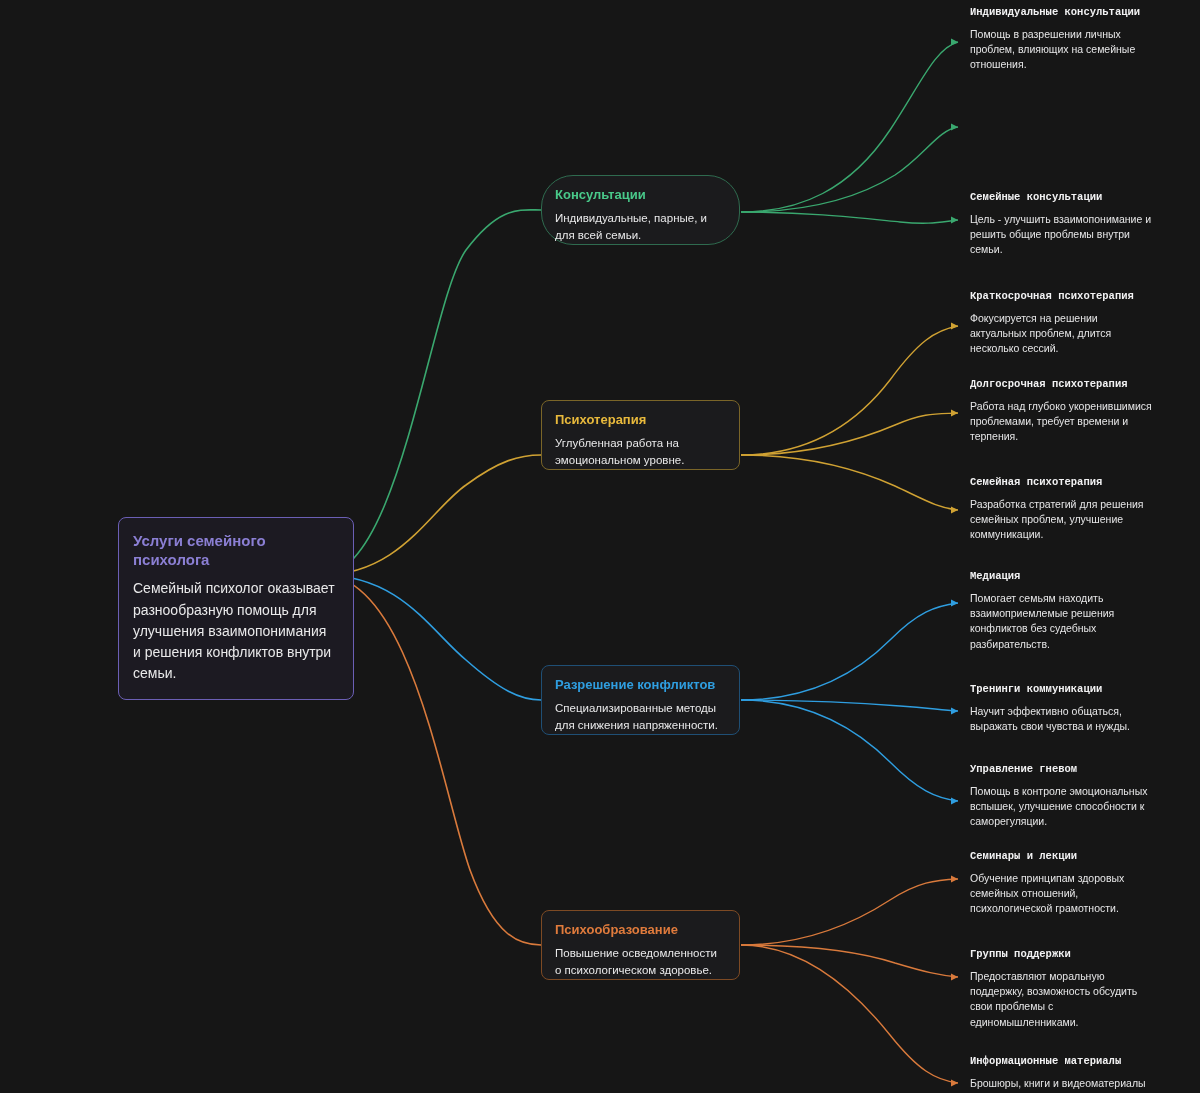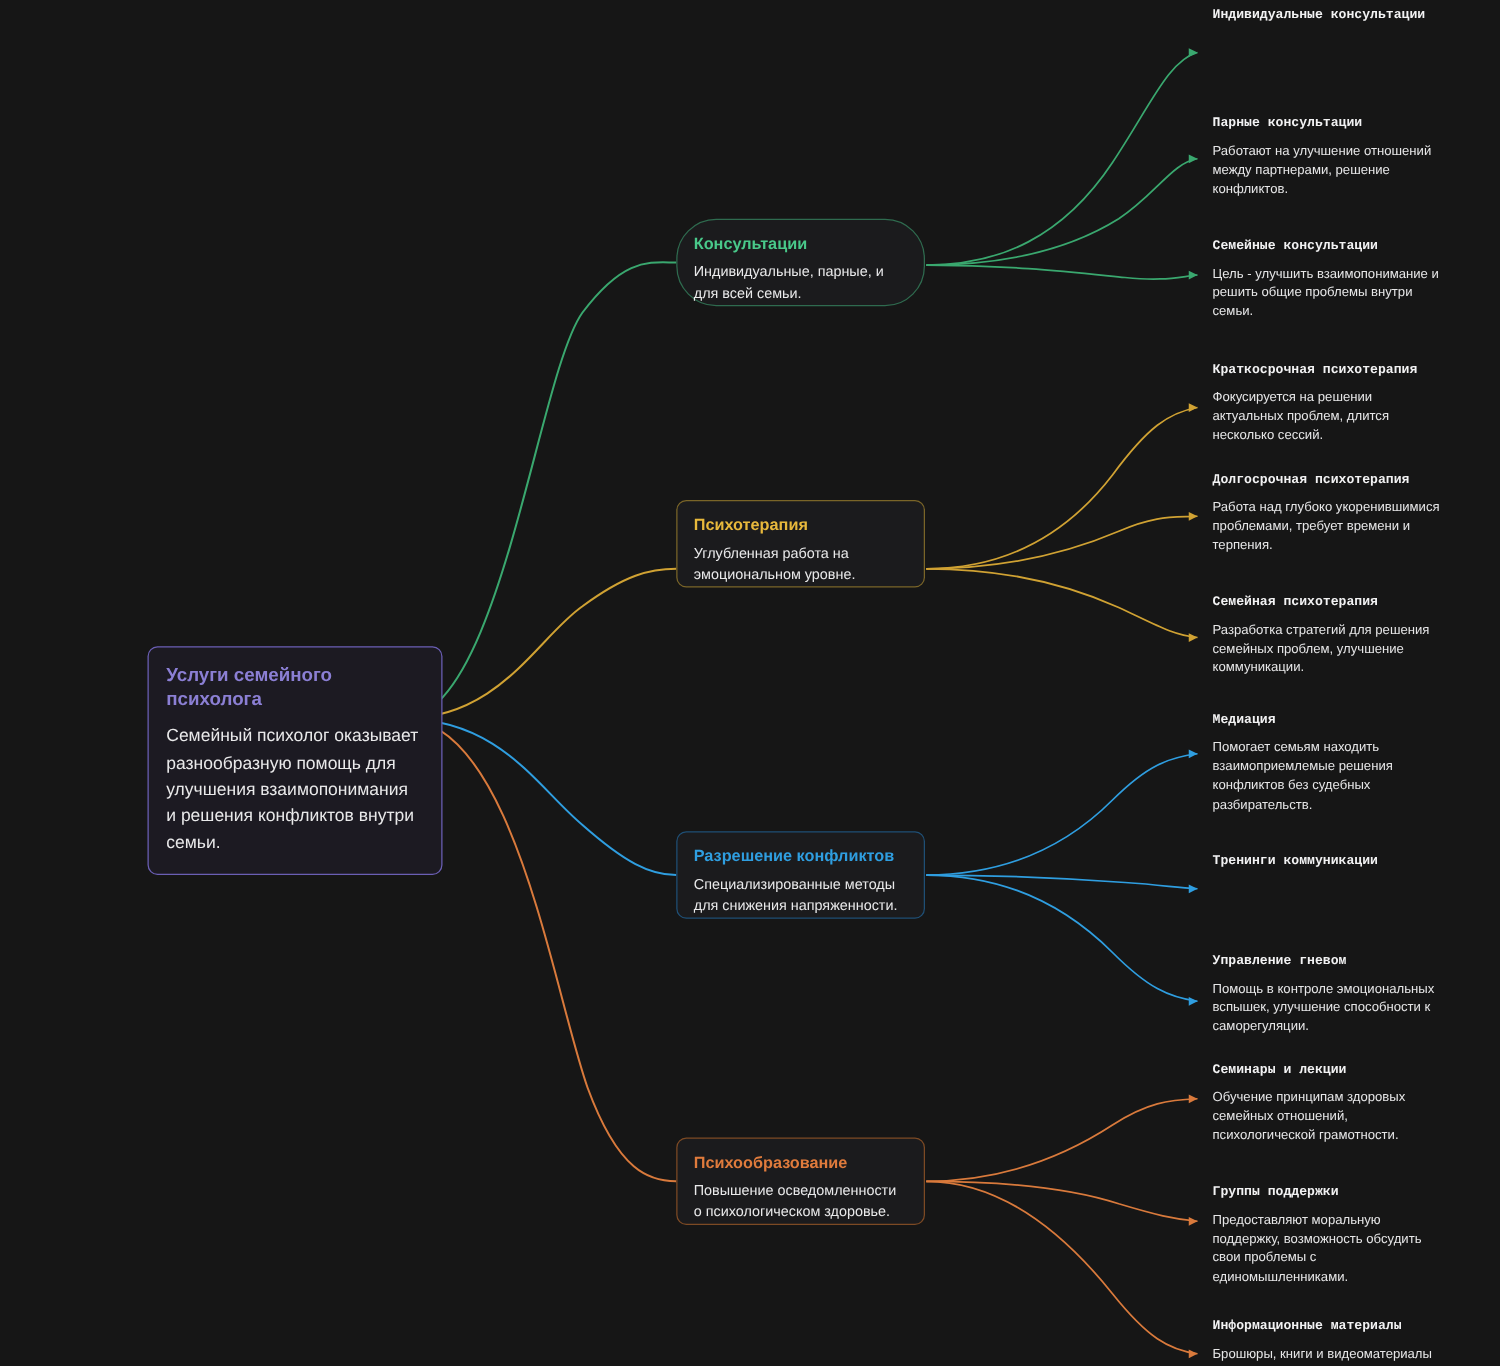--- a/index.html
+++ b/index.html
@@ -174,24 +174,21 @@
     <div class="n-desc">Специализированные методы для снижения напряженности.</div>
   </div>
 
   <div class="node branch-node" id="branch-3">
     <div class="n-title">Психообразование</div>
     <div class="n-desc">Повышение осведомленности о психологическом здоровье.</div>
   </div>
 
   <div class="leaf" style="top:6px">
     <div class="l-title">Индивидуальные консультации</div>
-  </div>
-  <div class="leaf" style="top:93px">
-    <div class="l-title">Парные консультации</div>
-    <div class="l-desc">Работают на улучшение отношений между партнерами, решение конфликтов.</div>
+    <div class="l-desc">Помощь в разрешении личных проблем, влияющих на семейные отношения.</div>
   </div>
   <div class="leaf" style="top:191px">
     <div class="l-title">Семейные консультации</div>
     <div class="l-desc">Цель - улучшить взаимопонимание и решить общие проблемы внутри семьи.</div>
   </div>
 
   <div class="leaf" style="top:290px">
     <div class="l-title">Краткосрочная психотерапия</div>
     <div class="l-desc">Фокусируется на решении актуальных проблем, длится несколько сессий.</div>
   </div>
@@ -203,20 +200,21 @@
     <div class="l-title">Семейная психотерапия</div>
     <div class="l-desc">Разработка стратегий для решения семейных проблем, улучшение коммуникации.</div>
   </div>
 
   <div class="leaf" style="top:570px">
     <div class="l-title">Медиация</div>
     <div class="l-desc">Помогает семьям находить взаимоприемлемые решения конфликтов без судебных разбирательств.</div>
   </div>
   <div class="leaf" style="top:683px">
     <div class="l-title">Тренинги коммуникации</div>
+    <div class="l-desc">Научит эффективно общаться, выражать свои чувства и нужды.</div>
   </div>
   <div class="leaf" style="top:763px">
     <div class="l-title">Управление гневом</div>
     <div class="l-desc">Помощь в контроле эмоциональных вспышек, улучшение способности к саморегуляции.</div>
   </div>
 
   <div class="leaf" style="top:850px">
     <div class="l-title">Семинары и лекции</div>
     <div class="l-desc">Обучение принципам здоровых семейных отношений, психологической грамотности.</div>
   </div>

